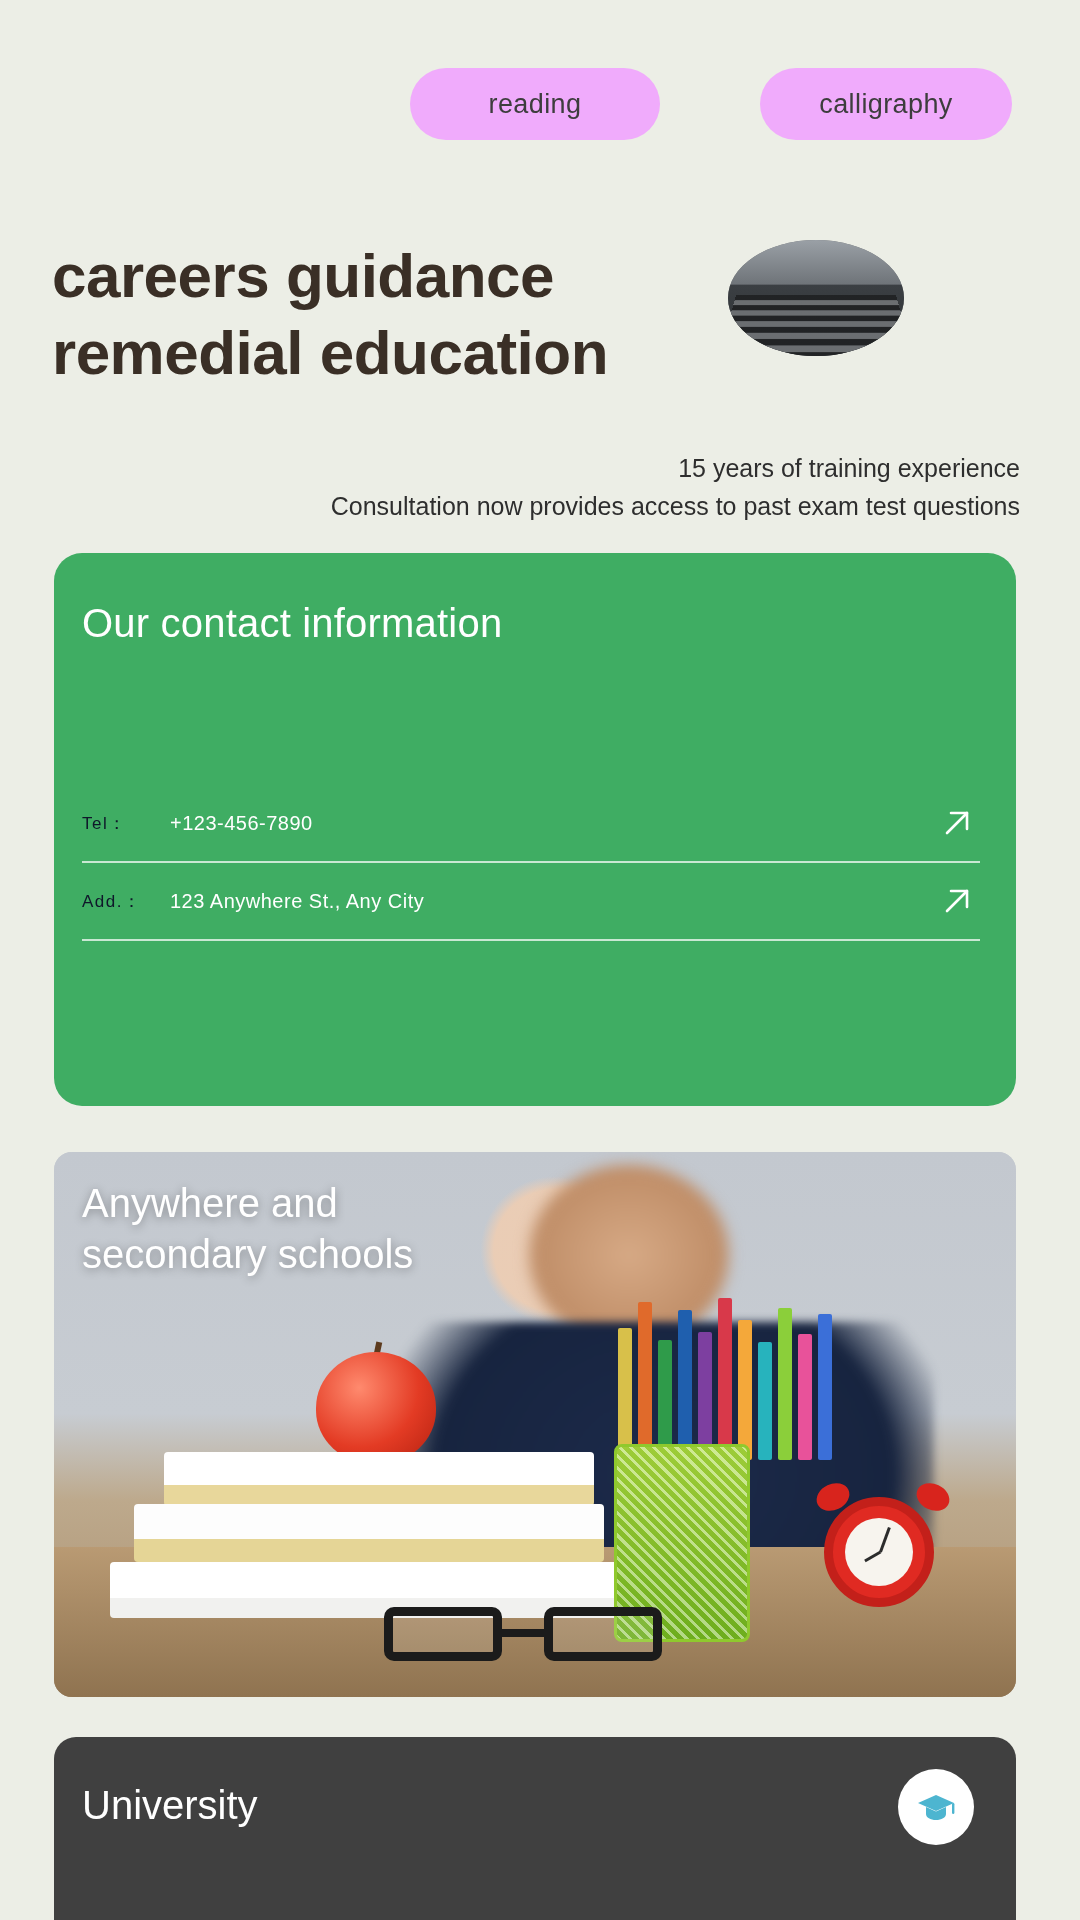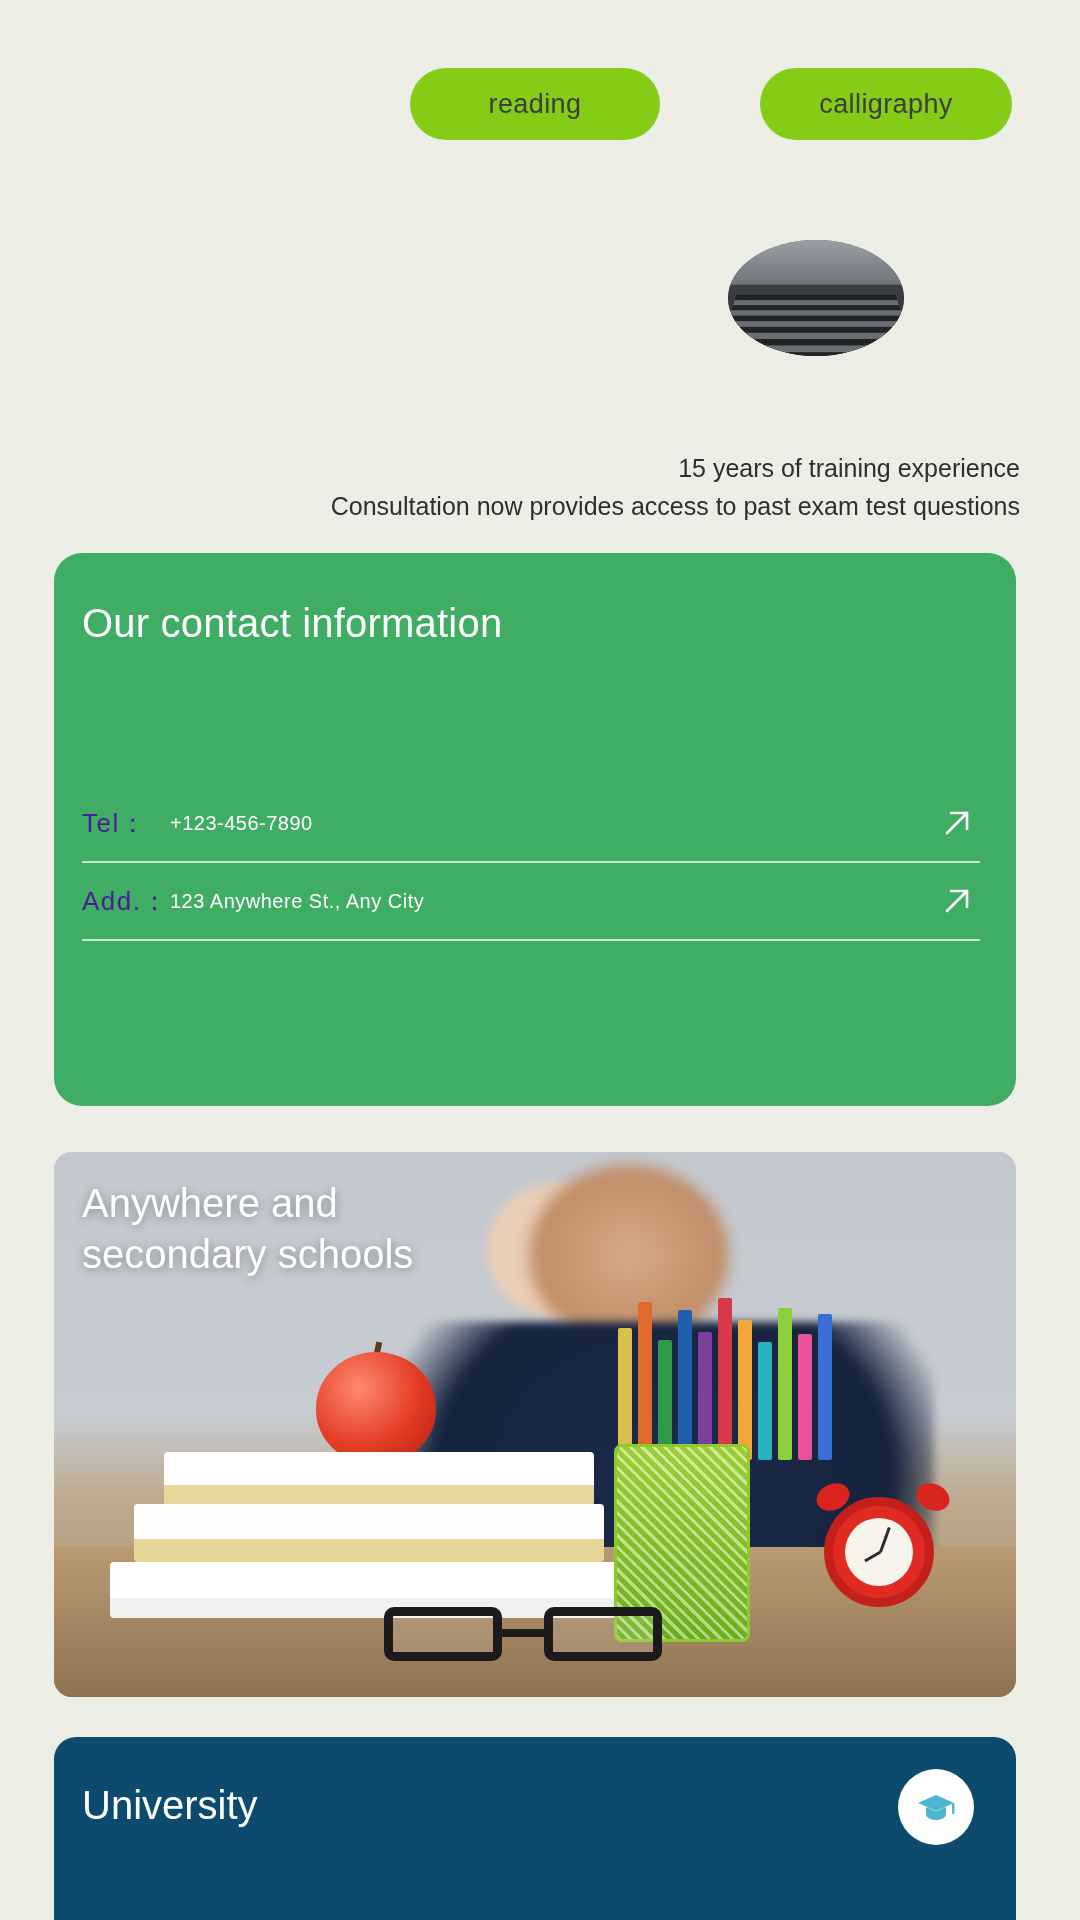--- a/index.html
+++ b/index.html
@@ -29,21 +29,21 @@
   }
   .chip {
     height: 72px;
     border-radius: 36px;
     display: flex;
     align-items: center;
     justify-content: center;
     font-size: 27px;
     letter-spacing: .4px;
     color: #3d3d3d;
-    background: #84cc16;
+    background: #f0abfc;
     user-select: none;
   }
   .chip.active {
     background: #39ad62;
     color: #ffffff;
   }
   .chip-1 { position: absolute; left: 54px;  width: 256px; }
   .chip-2 { position: absolute; left: 410px; width: 250px; }
   .chip-3 { position: absolute; left: 760px; width: 252px; }
 
@@ -122,22 +122,22 @@
     width: 898px;
   }
   .contact-row {
     position: relative;
     height: 78px;
     display: flex;
     align-items: center;
     border-bottom: 2px solid rgba(255,255,255,.72);
   }
   .row-label {
-    font-size: 26px;
-    color: #4c1d95;
+    font-size: 17px;
+    color: #0f172a;
     letter-spacing: 1.5px;
     width: 88px;
     flex: none;
   }
   .row-value {
     font-size: 20px;
     color: #ffffff;
     letter-spacing: .5px;
   }
   .row-arrow {
@@ -277,21 +277,21 @@
   }
   .photo-title span { display: block; }
 
   
   .uni-card {
     position: absolute;
     left: 54px;
     top: 1737px;
     width: 962px;
     height: 183px;
-    background: #0c4a6e;
+    background: #404040;
     border-radius: 22px 22px 0 0;
   }
   .uni-title {
     position: absolute;
     left: 28px;
     top: 46px;
     font-size: 40px;
     color: #ffffff;
   }
   .uni-badge {
@@ -314,20 +314,24 @@
 
   <div class="chip-row">
     <div class="chip chip-2">
       <span>reading</span>
     </div>
     <div class="chip chip-3">
       <span>calligraphy</span>
     </div>
   </div>
 
+  <div class="headline">
+    <span>careers guidance</span>
+    <span>remedial education</span>
+  </div>
 
   <div class="head-image">
     <div class="sky"></div>
     <div class="desks"></div>
   </div>
 
   <div class="sub sub-1">15 years of training experience</div>
   <div class="sub sub-2">Consultation now provides access to past exam test questions</div>
 
   <div class="contact-card">

